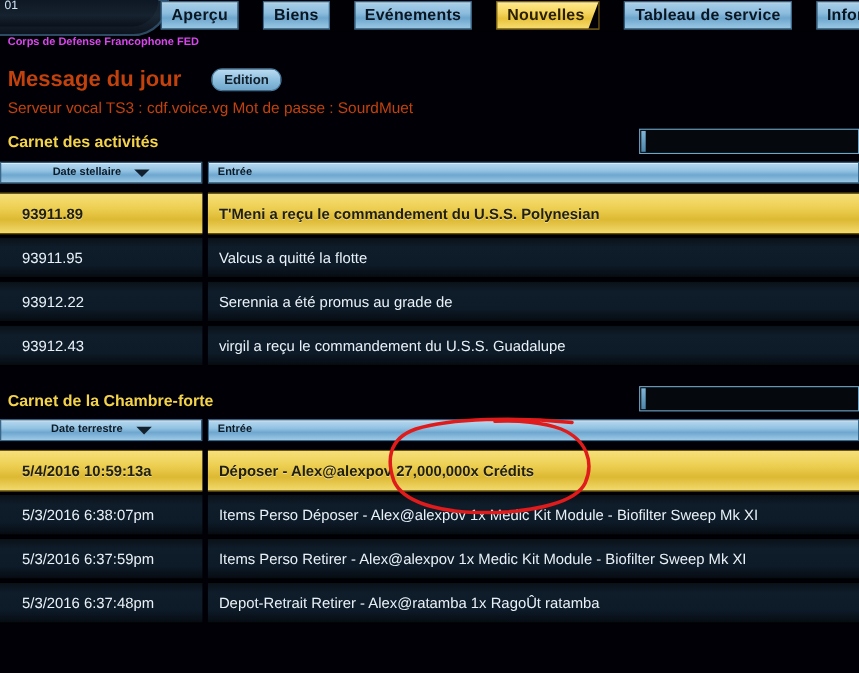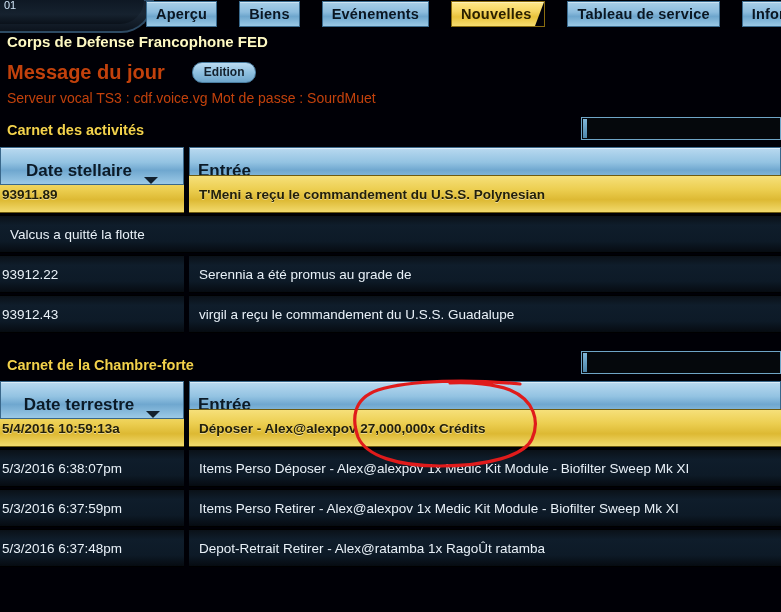--- a/index.html
+++ b/index.html
@@ -52,21 +52,21 @@
     padding-right:13px;
   }
   .tab.active:after{
     content:"";position:absolute;right:-0px;top:0;width:0;height:0;
     border-left:9px solid transparent;border-bottom:24px solid #000006;
   }
 
   
   .fleet-name{
     position:absolute;left:7px;top:33px;
-    font-size:15px;font-weight:bold;color:#fef9c3;
+    font-size:10px;font-weight:bold;color:#d946ef;
     text-shadow:0 1px 1px #000;
   }
   .motd-row{position:absolute;left:7px;top:61px;display:flex;align-items:center;}
   .motd-label{font-size:20px;font-weight:bold;color:#c2410c;text-shadow:0 1px 1px #000;}
   .edit-btn{
     margin-left:27px;height:19px;line-height:19px;padding:0 11px;
     border-radius:10px;
     background:linear-gradient(180deg,#bcdcf2 0%,#8fc0e0 50%,#6fa6cb 100%);
     border:1px solid #4a7c9f;
     color:#13202c;font-size:12px;font-weight:bold;
@@ -103,46 +103,46 @@
     color:#d8e7f3;font-size:13px;font-family:"Liberation Sans",sans-serif;
   }
 
   
   .table{position:absolute;left:0;width:781px;}
   #table1{top:147px;}
   #table2{top:381px;}
 
   .thead{display:flex;height:28px;background:#000006;}
   .th{
-    height:38px;line-height:26px;box-sizing:border-box;
+    height:20px;line-height:26px;box-sizing:border-box;
     background:linear-gradient(180deg,#b9d9f0 0%,#93c3e2 40%,#6fa7cf 62%,#9cc9e6 100%);
     border:1px solid #39678a;
-    color:#0b1a27;font-size:17px;font-weight:bold;
-    display:flex;align-items:flex-end;
+    color:#0b1a27;font-size:10px;font-weight:bold;
+    display:flex;align-items:center;
     box-shadow:inset 0 1px 0 rgba(255,255,255,.5);
   }
   .th.c-date{width:184px;margin-right:5px;justify-content:center;position:relative;}
   .th.c-entry{flex:1;padding-left:8px;}
   .sort-caret{
     margin-left:12px;width:0;height:0;
     border-left:7px solid transparent;border-right:7px solid transparent;
     border-top:7px solid #12202d;
   }
   .th.c-date .th-label{display:inline-block;}
 
   .trow{display:flex;height:40px;margin-top:0;}
   .cell{
     height:38px;box-sizing:border-box;
     display:flex;align-items:center;
     font-size:13.5px;color:#e9f1f8;
     background:linear-gradient(180deg,#0a1118 0%,#0f1d2b 26%,#0d1a27 70%,#060b11 100%);
     border-top:1px solid #000;border-bottom:1px solid #000;
     overflow:hidden;white-space:nowrap;
   }
-  .cell.c-date{width:184px;margin-right:5px;padding-left:2px;}
+  .cell.c-date{width:184px;margin-right:5px;padding-left:20px;}
   .cell.c-entry{flex:1;padding-left:10px;}
   .trow.sel .cell{
     background:linear-gradient(180deg,#f6e07a 0%,#ecce50 38%,#ddb933 66%,#f2da6d 100%);
     color:#23200a;
     text-shadow:0 1px 0 rgba(255,255,255,.45);
     border-top:1px solid #6d5a10;border-bottom:1px solid #6d5a10;
     font-weight:bold;
   }
   .trow .cell.c-date{font-family:"Liberation Sans",sans-serif;}
 
@@ -198,20 +198,21 @@
       <div class="th c-entry">
         <span>Entrée</span>
       </div>
     </div>
 
     <div class="trow sel">
       <div class="cell c-date">93911.89</div>
       <div class="cell c-entry">T'Meni a reçu le commandement du U.S.S. Polynesian</div>
     </div>
     <div class="trow">
+      <div class="cell c-date">93911.95</div>
       <div class="cell c-entry">Valcus  a quitté la flotte</div>
     </div>
     <div class="trow">
       <div class="cell c-date">93912.22</div>
       <div class="cell c-entry">Serennia a été promus au grade de</div>
     </div>
     <div class="trow">
       <div class="cell c-date">93912.43</div>
       <div class="cell c-entry">virgil a reçu le commandement du U.S.S. Guadalupe</div>
     </div>

